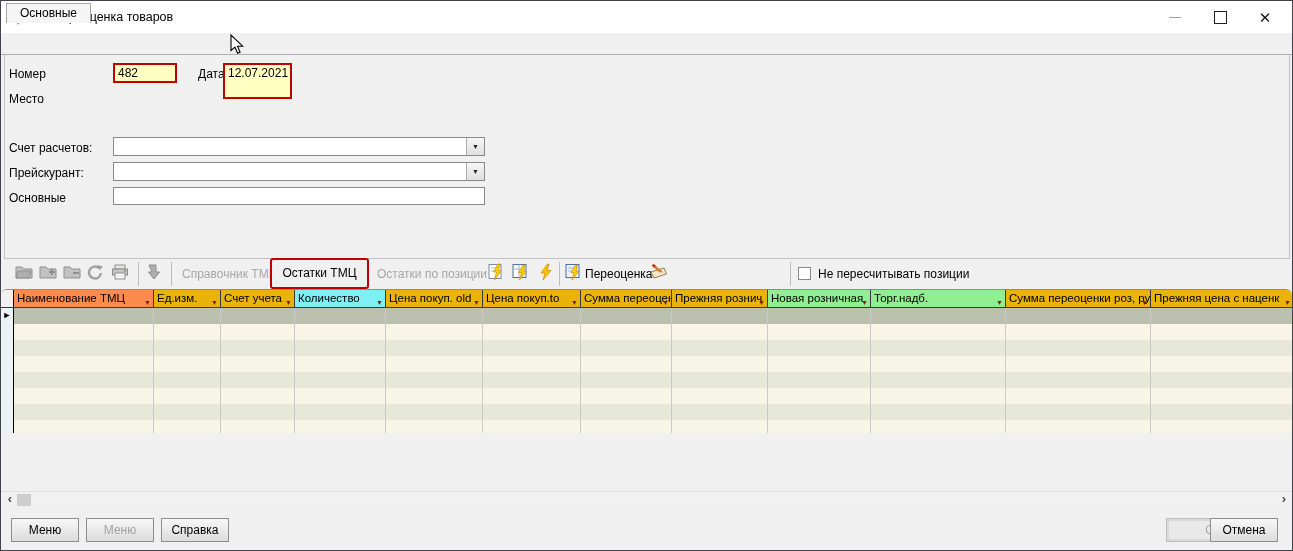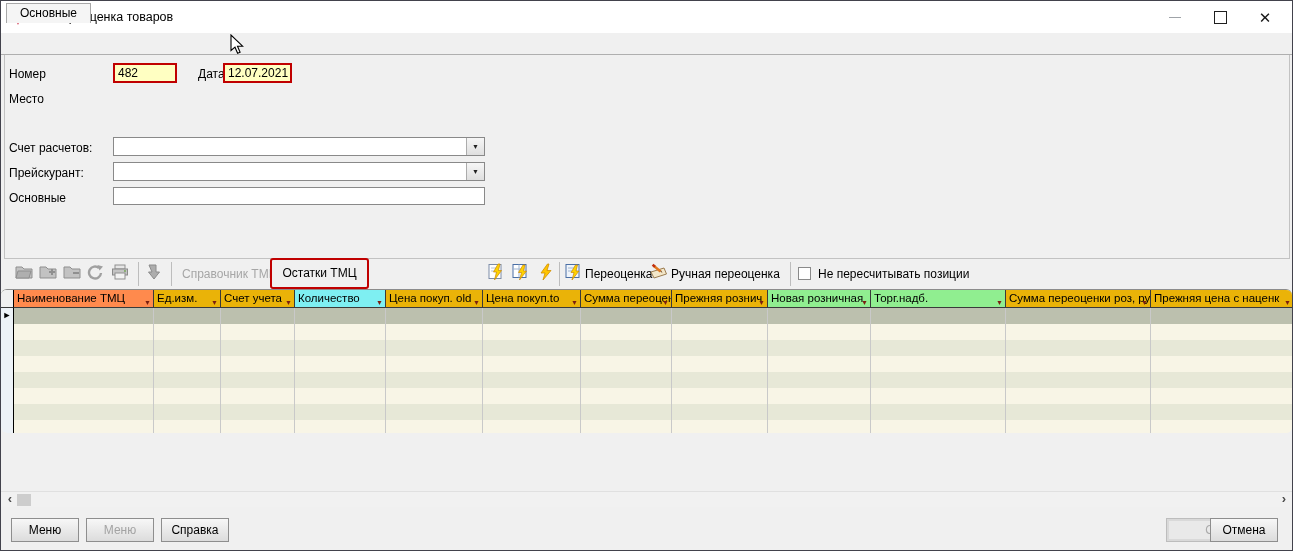--- a/index.html
+++ b/index.html
@@ -92,21 +92,21 @@
       </div>
   </div>
 
   <div class="tabstrip"></div>
   <div class="tab">Основные</div>
   <div class="tabpage"></div>
 
   <span class="flabel" style="left:8px;top:66px;">Номер</span>
   <div class="redfield" style="left:112px;top:62px;width:64px;height:20px;">482</div>
   <span class="flabel" style="left:197px;top:66px;">Дата</span>
-  <div class="redfield" style="left:222px;top:62px;width:69px;height:20px;">12.07.2021</div>
+  <div class="redfield" style="left:222px;top:62px;width:69px;height:36px;">12.07.2021</div>
 
   <span class="flabel" style="left:8px;top:91px;">Место</span>
 
   <span class="flabel" style="left:8px;top:140px;">Счет расчетов:</span>
   <div class="combo" style="left:112px;top:136px;width:372px;height:19px;">
     <span></span>
     <span class="cbtn">
         <span>▼</span>
       </span>
   </div>
@@ -160,20 +160,21 @@
   <div class="tsep" style="left:137px;"></div>
   <span class="ticon" style="left:144px;">
     <svg width="18" height="16">
         <path d="M4 1 h7 v7 h3.5 L9 15 L3.5 8 H7 z" fill="#ADADAD" stroke="#8C8C8C"></path>
       </svg>
   </span>
   <div class="tsep" style="left:170px;"></div>
 
   <span class="tlabel gray" style="left:181px;">Справочник ТМЦ</span>
   <div class="stockbtn">Остатки ТМЦ</div>
+  <span class="tlabel gray" style="left:376px;">Остатки по позиции</span>
 
   <span class="ticon" style="left:487px;top:262px;">
     <svg width="17" height="18">
         <rect x="1" y="1.5" width="12" height="14" fill="#FFF" stroke="#7C8CA8"></rect>
         <line x1="3" y1="5" x2="11" y2="5" stroke="#B9C2D4"></line>
         <line x1="3" y1="8" x2="11" y2="8" stroke="#B9C2D4"></line>
         <path d="M10 1 L5.5 9 h3 L6.5 17 L13.5 7.5 h-3 L12 1 z" fill="#FFD200" stroke="#C8860A" stroke-width="0.7"></path>
       </svg>
   </span>
   <span class="ticon" style="left:511px;top:262px;">
@@ -202,21 +203,20 @@
   <span class="tlabel" style="left:584px;">Переоценка</span>
 
   <span class="ticon" style="left:648px;top:262px;">
     <svg width="19" height="18">
         <path d="M2 9 L15 5 L17.5 11 L5 15 z" fill="#F3E7C9" stroke="#9A7B4F"></path>
         <path d="M5 3 L11.5 8.5" stroke="#E07820" stroke-width="2.4"></path>
         <path d="M11.5 8.5 L13.6 10.2 L12 7.2 z" fill="#5A3010"></path>
         <path d="M3.6 1.8 L6 3.8" stroke="#C03010" stroke-width="2.6"></path>
       </svg>
   </span>
-  <span class="tlabel" style="left:670px;">Ручная переоценка</span>
 
   <div class="tsep" style="left:789px;"></div>
   <div class="cbbox"></div>
   <span class="tlabel" style="left:817px;">Не пересчитывать позиции</span>
 
   <div class="grid">
     <div class="ghead">
         <div class="hcorner"></div>
         <div class="hcell" style="width: 140px; background: rgb(255, 138, 77);"><span>Наименование ТМЦ</span><span class="arr">▼</span></div>
         <div class="hcell" style="width: 67px;"><span>Ед.изм.</span><span class="arr">▼</span></div>

